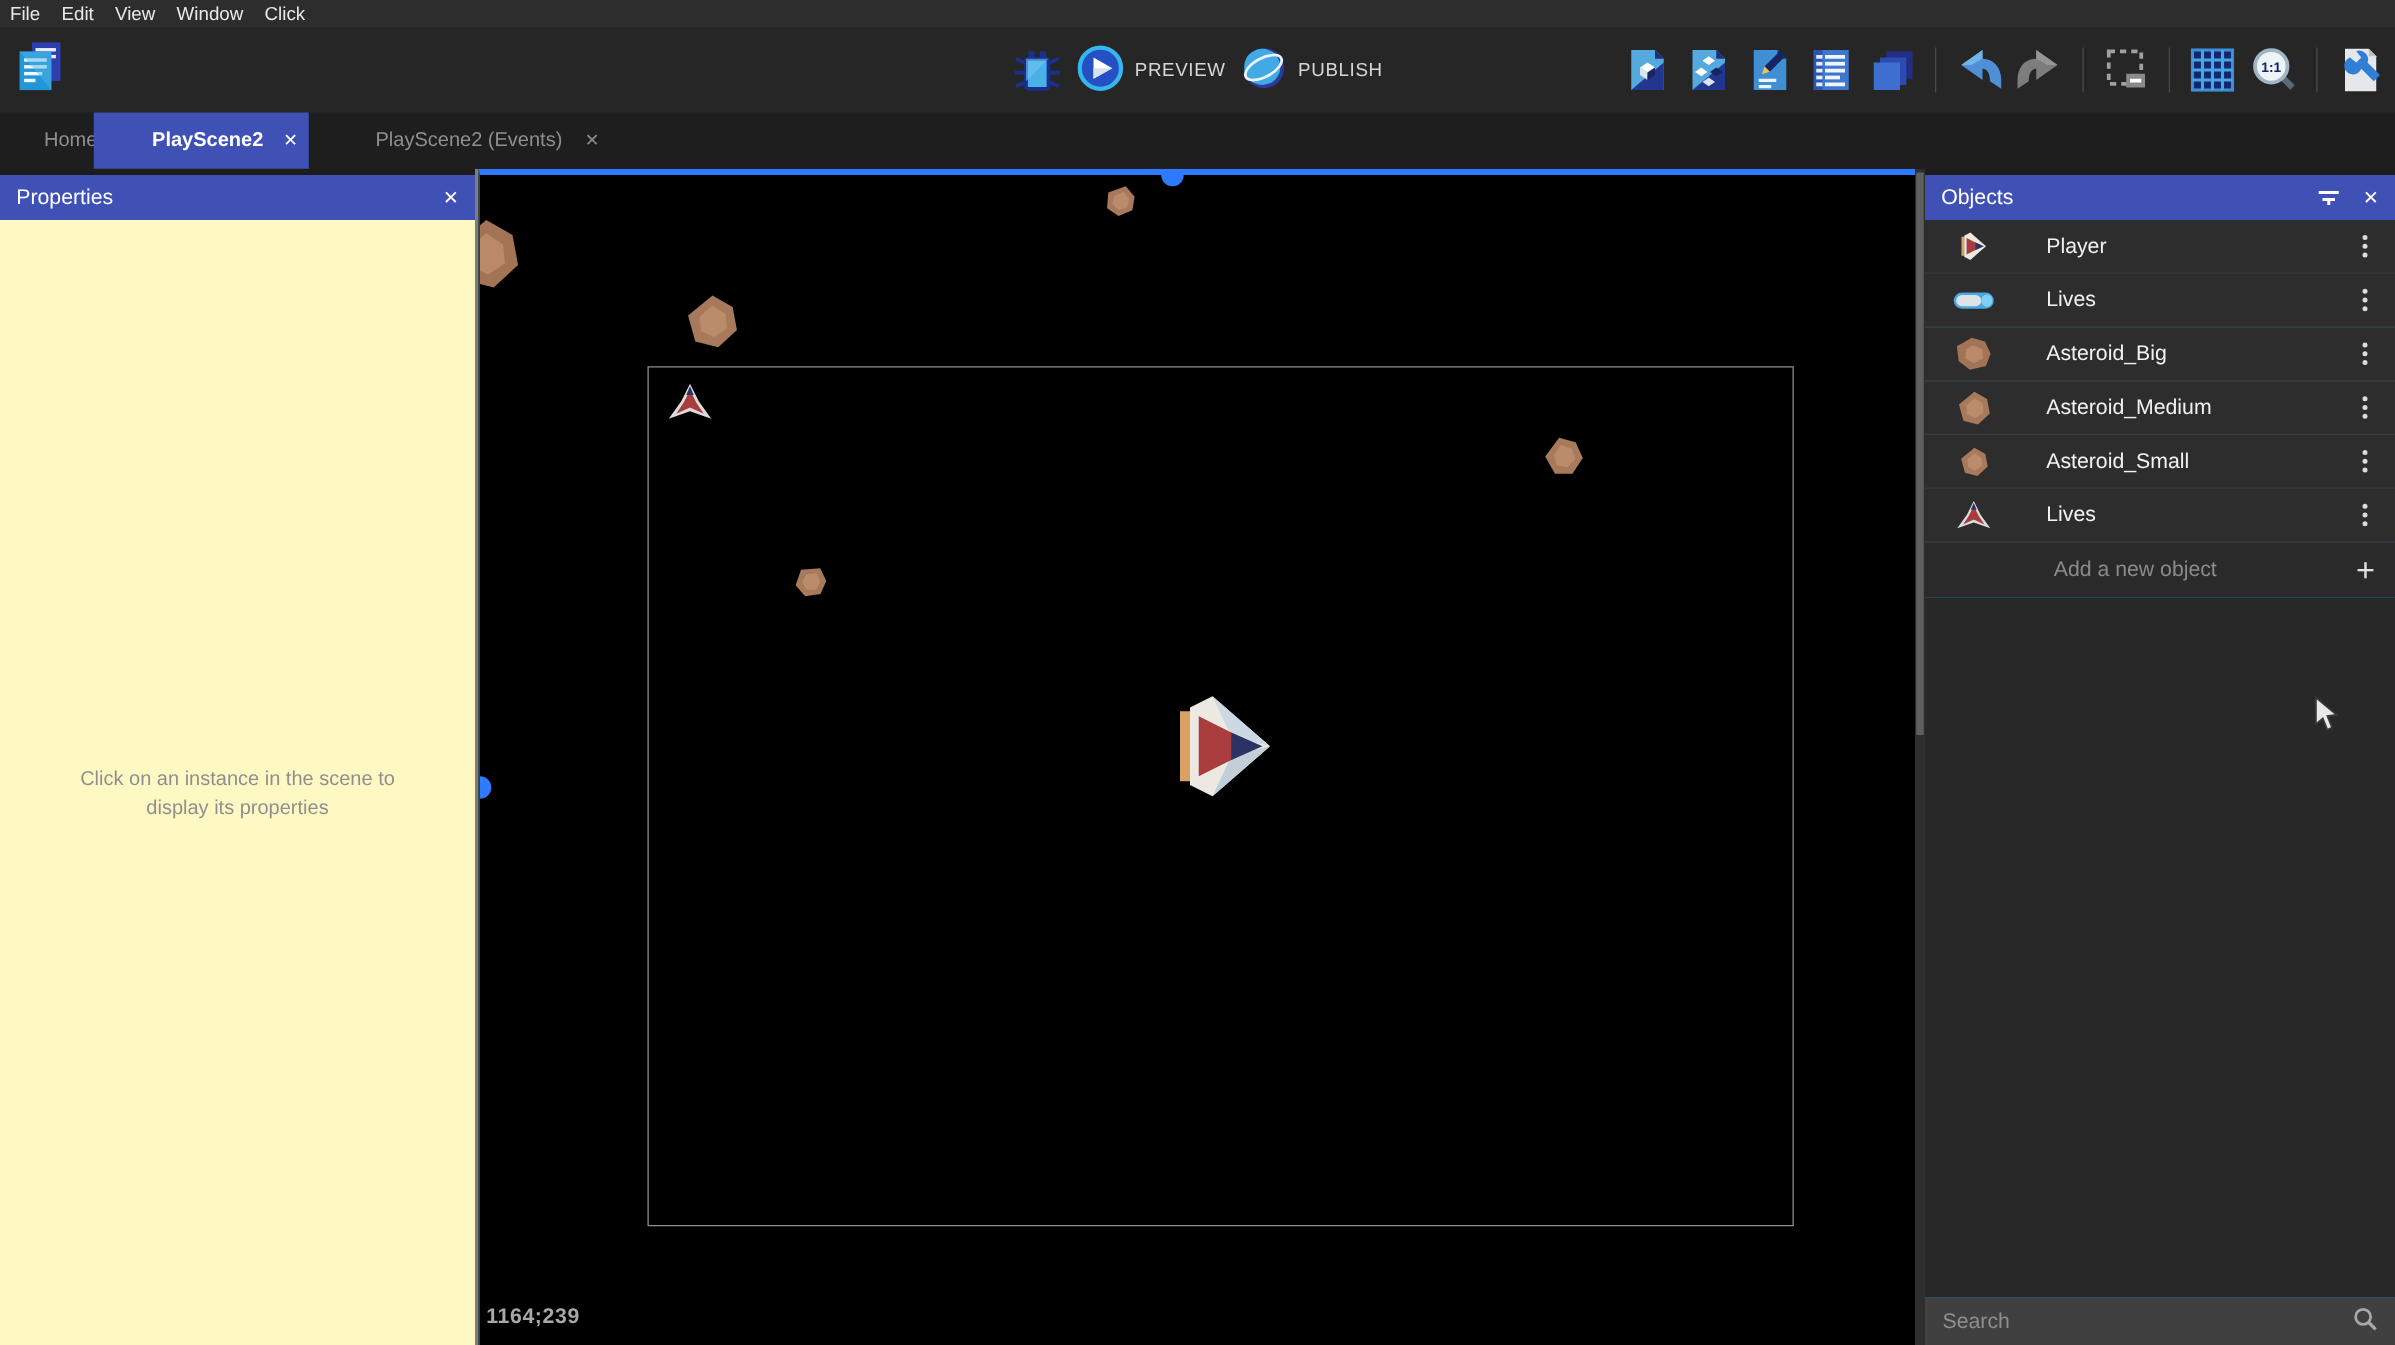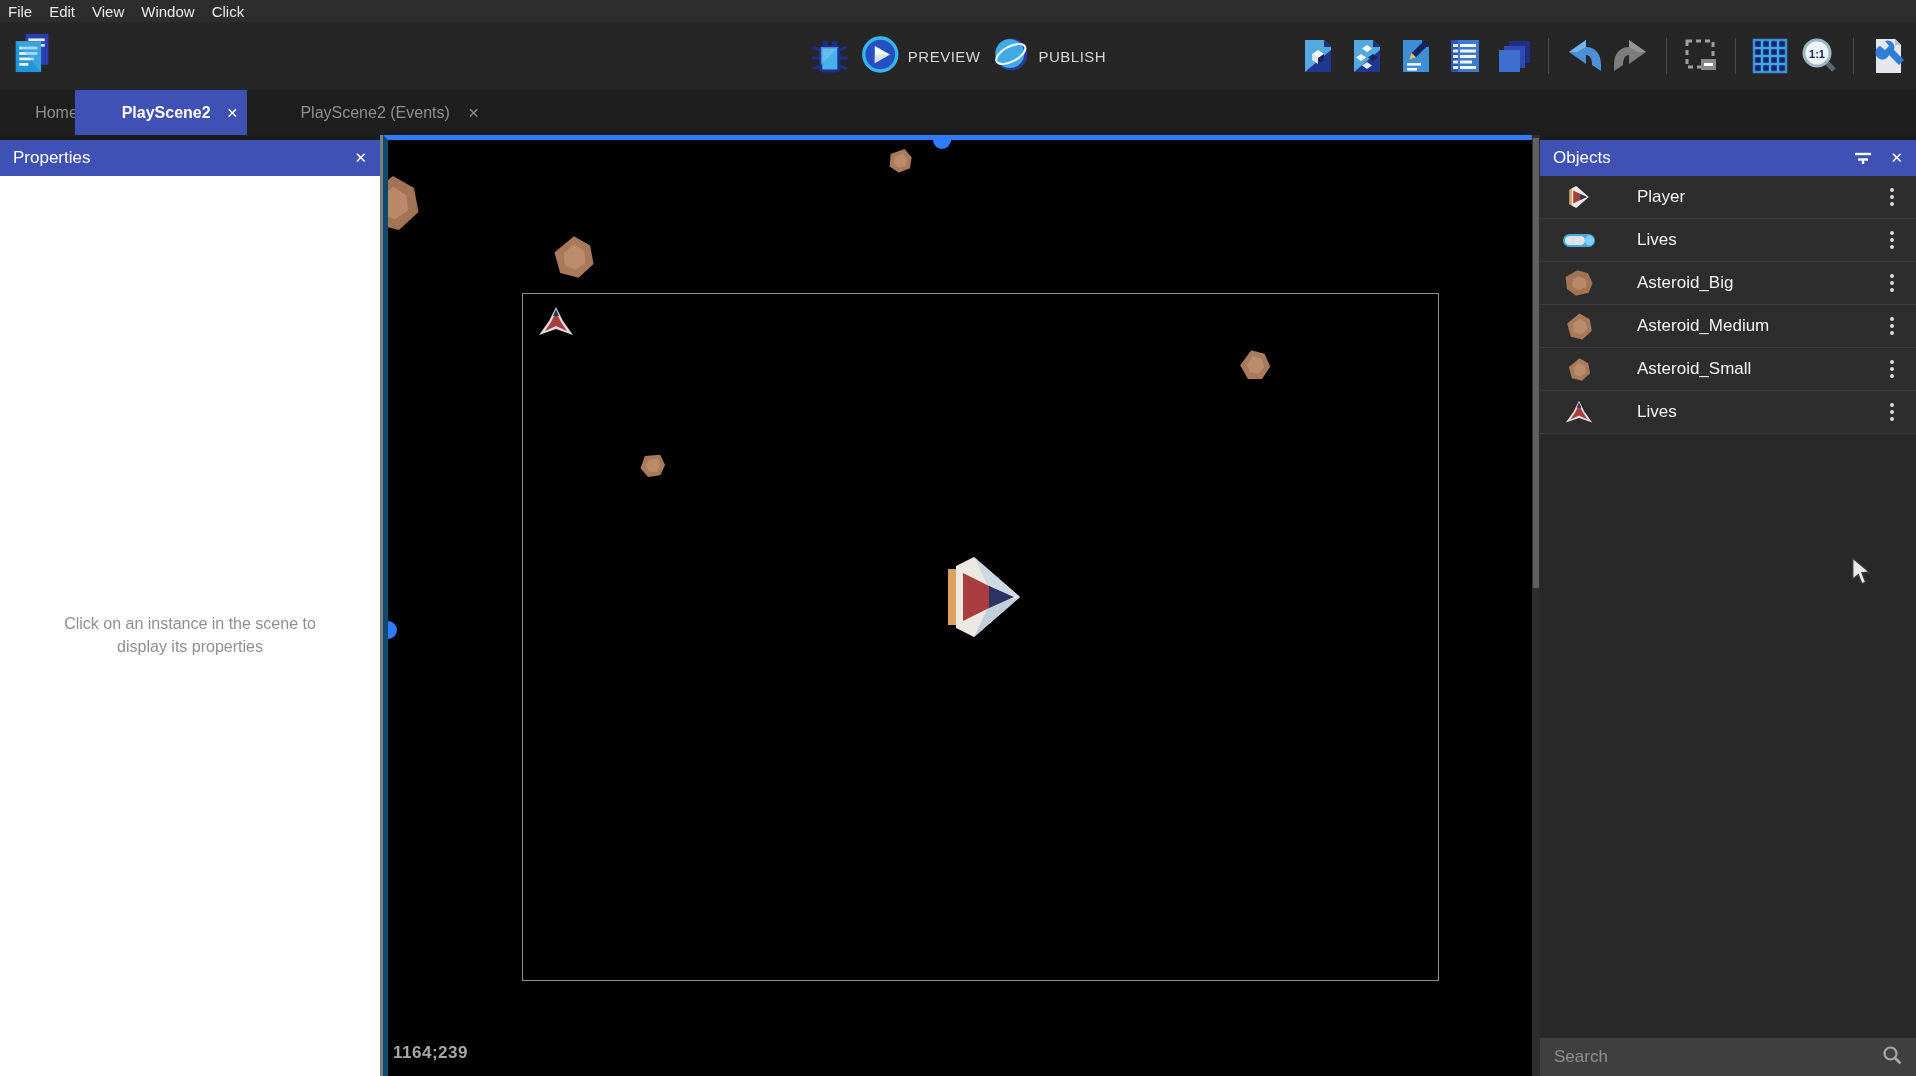--- a/index.html
+++ b/index.html
@@ -36,27 +36,27 @@
   .main { position:absolute; left:0; top:135px; width:1916px; height:941px; background:#1c1c1c; }
 
   .panel { position:absolute; top:0; height:941px; display:flex; flex-direction:column; background:#1c1c1c; }
   .panel-header { height:36px; margin-top:5px; background:#3f51b5; display:flex; align-items:center;
     padding:0 13px; color:#fff; font-size:17px; flex:0 0 auto; }
   .panel-title { flex:1; }
   .icon-btn { color:#fff; font-size:15px; margin-left:18px; cursor:pointer; display:flex; align-items:center;}
 
   
   .properties-panel { left:0; width:383px; border-right:3px solid #7d7d7d; }
-  .properties-body { flex:1; background:#ffffff; position:relative; }
+  .properties-body { flex:1; background:#fef9c3; position:relative; }
   .hint { position:absolute; top:436px; left:0; width:100%; text-align:center; color:#8f8f8f;
     font-size:16px; line-height:1.45; }
 
   
   .canvas { position:absolute; left:383px; top:0; width:1149px; height:941px; background:#000;
-    border-left:5px solid #0c4a6e; border-top:5px solid #2e7bff; overflow:hidden; }
+    border-left:1px solid #0c4a6e; border-top:5px solid #2e7bff; overflow:hidden; }
   .game-frame { position:absolute; left:134px; top:153px; width:917px; height:688px; border:1px solid #8f8f8f; }
   .coords { position:absolute; left:5px; top:903px; color:#a8a8a8; font-size:17px; font-weight:700; letter-spacing:.5px;}
   .blue-dot { position:absolute; width:18px; height:18px; border-radius:50%; background:#2e7bff; }
   .asteroid { position:absolute; }
   .player-ship { position:absolute; left:559px; top:413px; }
   .lives-ship { position:absolute; left:150px; top:166px; }
 
   
   .vscroll { position:absolute; left:1532px; top:0; width:8px; height:941px; background:#2e2e2e; }
   .vscroll-thumb { position:absolute; left:1px; top:3px; width:6px; height:450px; background:#5f5f5f; }
@@ -455,20 +455,24 @@
           </svg>
         </span>
         <span class="obj-label">Lives</span>
         <span class="dots">
             <i></i>
             <i></i>
             <i></i>
           </span>
       </div>
 
+      <div class="add-row">
+        <span class="add-label">Add a new object</span>
+        <span class="add-plus">+</span>
+      </div>
 
       <div class="panel-fill"></div>
 
       <div class="searchbar">
         <input type="text" placeholder="Search" style="">
         <span>
           <svg width="20" height="20" viewBox="0 0 20 20">
             <circle cx="8.5" cy="8.5" r="6" fill="none" stroke="#a8a8a8" stroke-width="2.2"></circle>
             <line x1="13" y1="13" x2="18.5" y2="18.5" stroke="#a8a8a8" stroke-width="2.6"></line>
           </svg>

